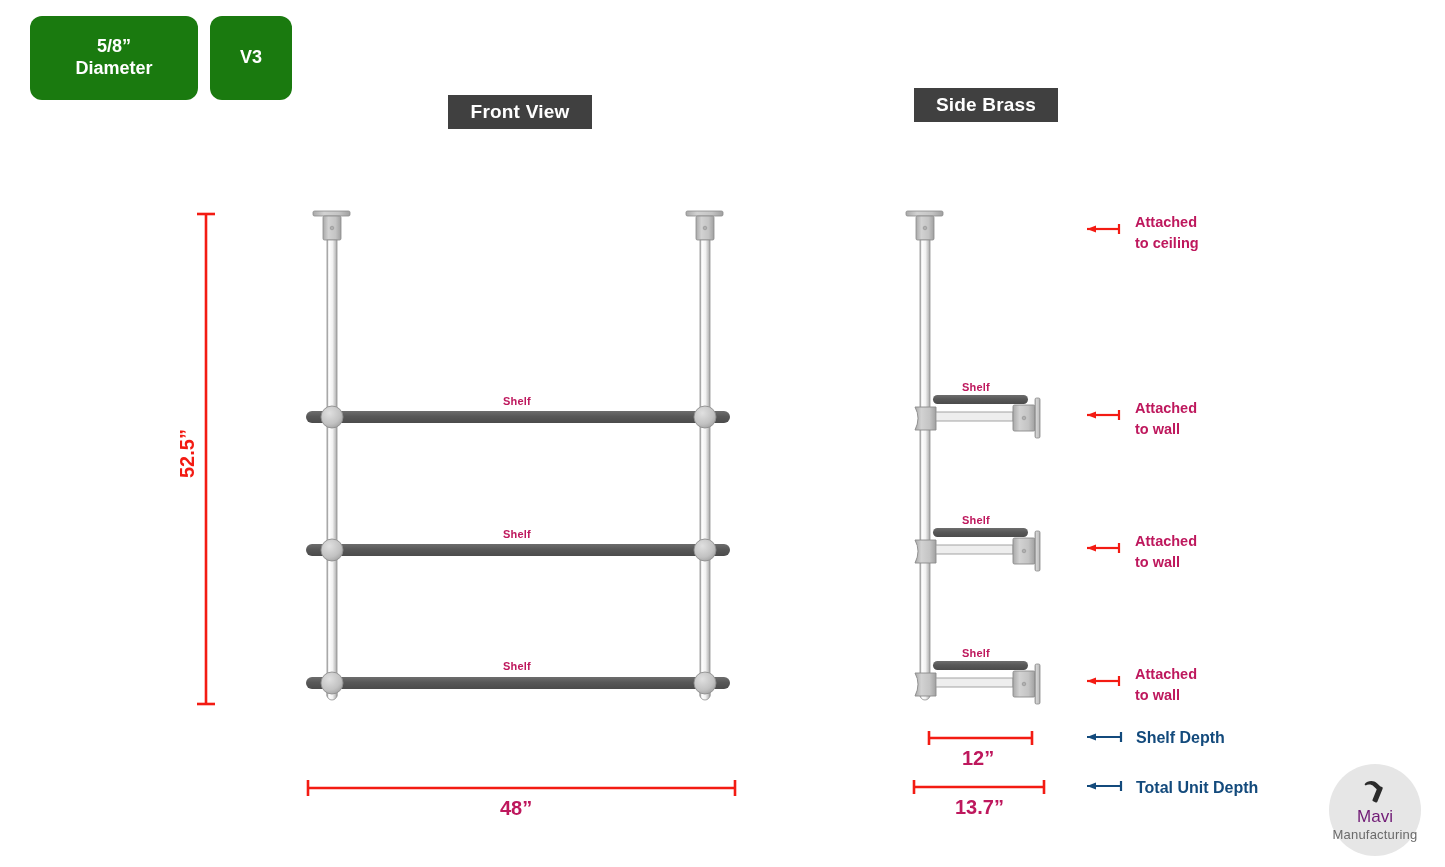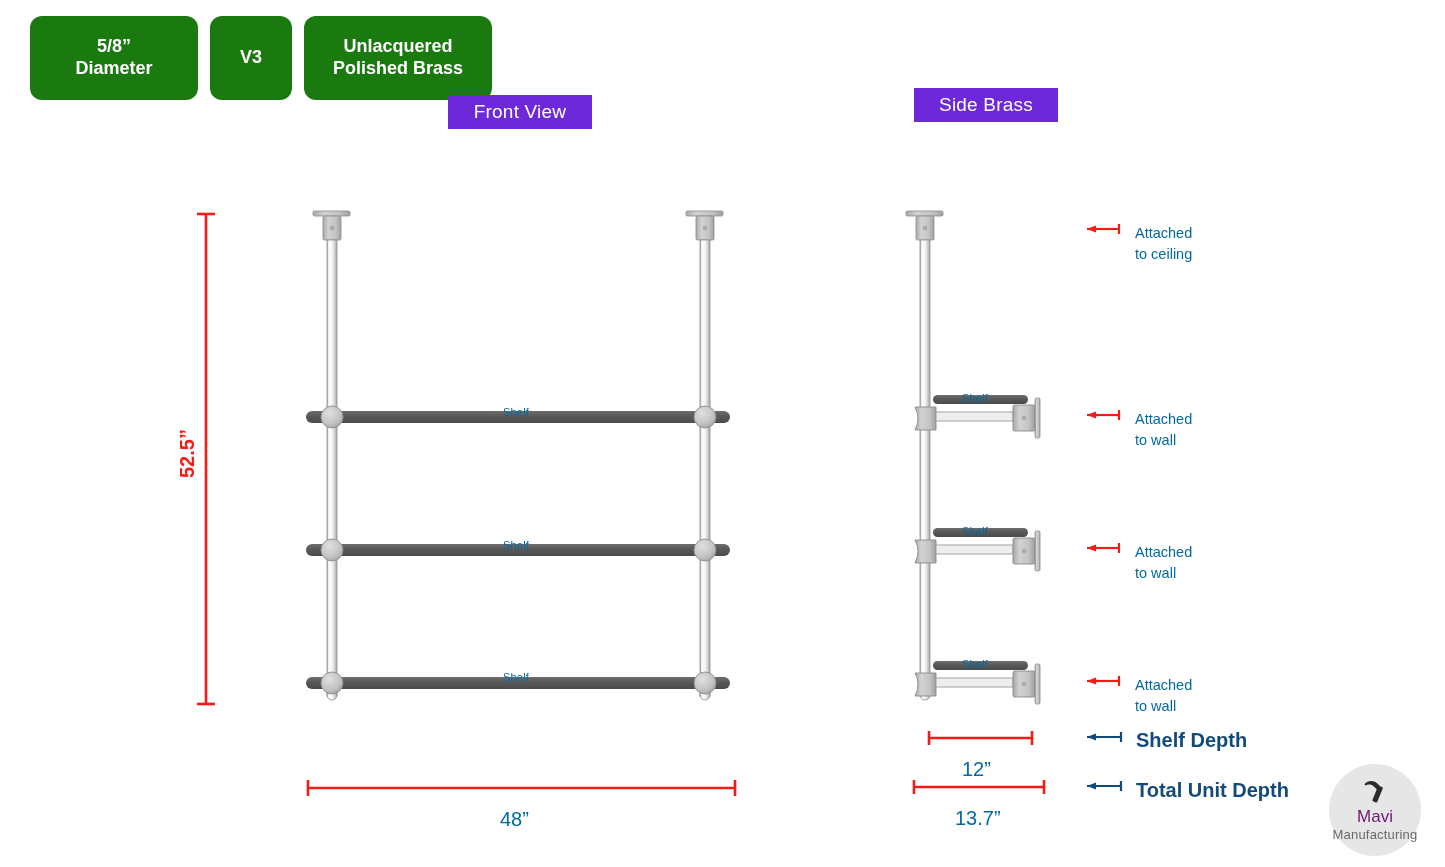--- a/index.html
+++ b/index.html
@@ -19,40 +19,40 @@
     font-weight:bold;font-size:18px;line-height:1.22;
     display:flex;align-items:center;justify-content:center;text-align:center;
     padding:10px 16px;white-space:pre-line;
   }
   .badge.b1{width:136px;height:64px;}
   .badge.b2{width:50px;height:64px;font-size:18px;}
   .badge.b3{width:156px;height:64px;}
 
   
   .view-title{
-    position:absolute;background:#6d28d9;color:#ffffff;
-    font-weight:normal;font-size:19px;
+    position:absolute;background:#404040;color:#ffffff;
+    font-weight:bold;font-size:19px;
     display:flex;align-items:center;justify-content:center;
     letter-spacing:.2px;
     text-align:center;
   }
   #front-title{left:448px;top:95px;width:144px;height:34px;}
   #side-title{left:914px;top:88px;width:144px;height:34px;}
 
   
   svg{display:block;overflow:visible;}
   .svg-layer{position:absolute;left:0;top:0;width:1445px;height:867px;pointer-events:none;}
 
   
-  .red-txt{position:absolute;color:#0369a1;font-weight:normal;font-family:"Liberation Sans",sans-serif;margin-top:11px;}
+  .red-txt{position:absolute;color:#be185d;font-weight:bold;font-family:"Liberation Sans",sans-serif;}
   .shelf-lbl{font-size:11px;letter-spacing:.2px;}
   .dim-lbl{font-size:20px;}
   .note-lbl{font-size:14.5px;line-height:1.42;white-space:pre-line;}
 
-  .blue-txt{position:absolute;color:#134a7c;font-weight:bold;font-size:20px;}
+  .blue-txt{position:absolute;color:#134a7c;font-weight:bold;font-size:16px;}
 
   .vert-dim{
     position:absolute;color:#f31b13;font-weight:bold;font-size:20px;
     transform:rotate(-90deg);transform-origin:left top;white-space:nowrap;
   }
 
   
   .logo{
     position:absolute;left:1329px;top:764px;width:92px;height:92px;
     border-radius:50%;background:#e6e6e6;
@@ -64,22 +64,20 @@
 </style>
 </head>
 <body>
 
 <div class="stage">
 
   <div class="badge-row">
     <div class="badge b1">5/8”
 Diameter</div>
     <div class="badge b2">V3</div>
-    <div class="badge b3">Unlacquered
-Polished Brass</div>
   </div>
 
   <div class="view-title" id="front-title">Front View</div>
   <div class="view-title" id="side-title">Side Brass</div>
 
   <svg class="svg-layer" width="1445" height="867" viewBox="0 0 1445 867">
     <defs>
       <linearGradient id="poleGrad" x1="0" y1="0" x2="1" y2="0">
         <stop offset="0%" stop-color="#9e9e9e"></stop>
         <stop offset="18%" stop-color="#ffffff"></stop>

